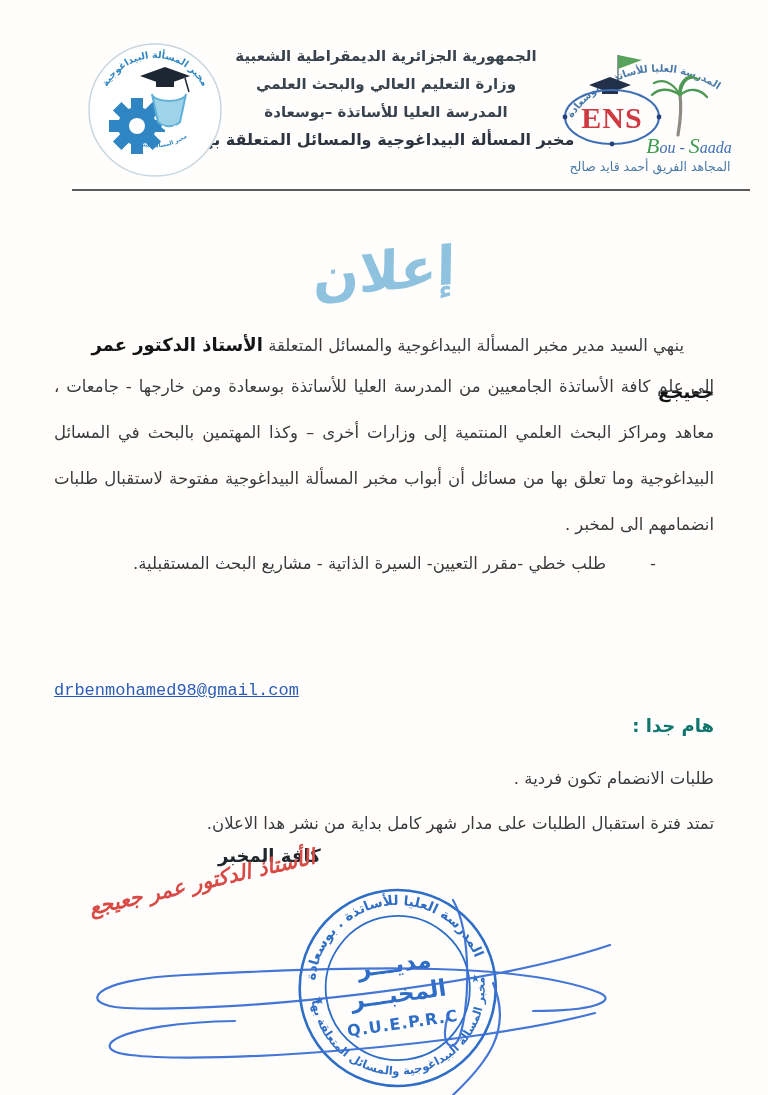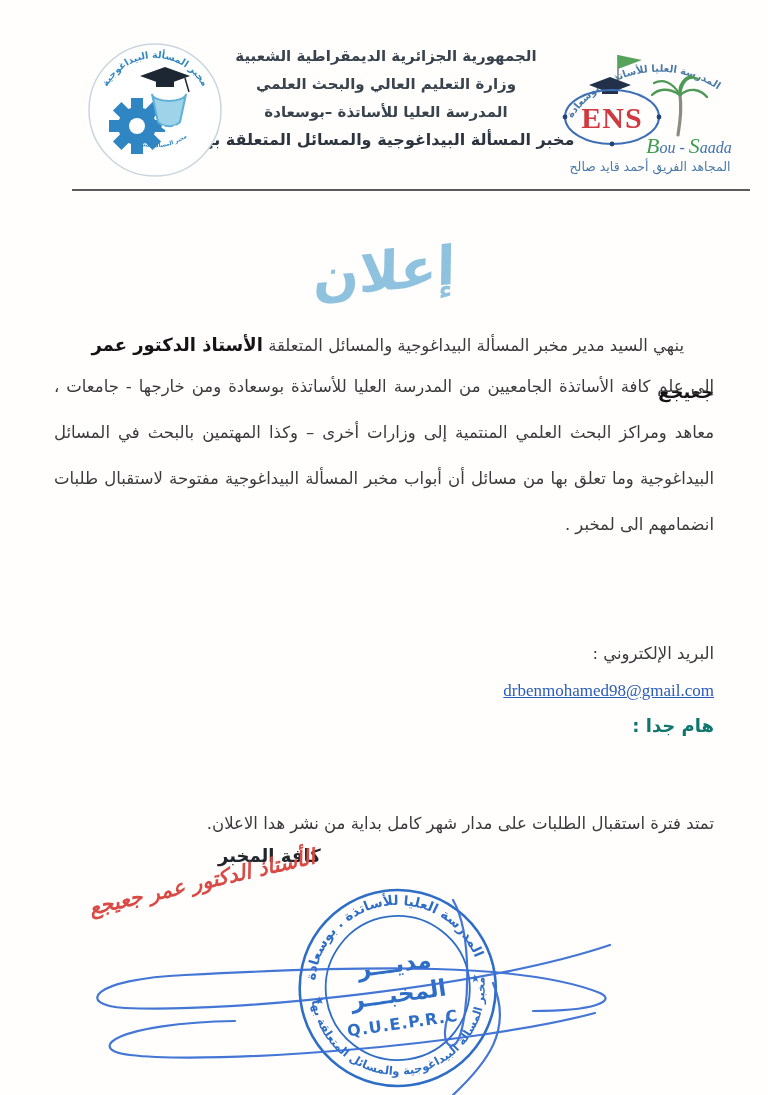--- a/index.html
+++ b/index.html
@@ -42,22 +42,22 @@
          font-size:16.5px;line-height:46px;color:var(--ink);}
   #intro{top:322px;text-indent:30px;}
   #intro .b{font-weight:800;font-size:18px;color:#141414;}
   #para{top:364px;text-align:justify;text-align-last:right;}
   #file-heading{top:496px;font-weight:800;color:#161616;}
   #file-item{top:541px;}
   #file-item .dash{margin-left:44px;padding-right:58px;}
   #note{top:586px;}
   #note .b{font-weight:800;color:#161616;}
   #note2{top:631px;}
-  #email-row{top:668px;text-align:right;direction:ltr;
-    font-family:Liberation Serif, serif;}
+  #email-row{top:668px;text-align:left;direction:ltr;
+    font-family:Liberation Mono, monospace;}
   #email-row a{color:var(--link-blue);text-decoration:underline;font-size:17px;}
   #important-heading{top:703px;font-weight:800;font-size:18px;color:#0f766e;}
   #important-1{top:756px;}
   #important-2{top:801px;}
   #sig-title{position:absolute;left:218px;top:845px;direction:rtl;
     font-size:18px;font-weight:800;color:#20262c;}
   
   #red-signature{
     position:absolute;left:92px;top:896px;direction:rtl;
     color:var(--sig-red);font-size:21px;font-style:italic;font-weight:600;
@@ -162,29 +162,30 @@
 
   <div id="title-wrap">
     <span class="t">إعلان</span>
   </div>
 
   <div id="intro" class="bline"><span>ينهي السيد مدير مخبر المسألة البيداغوجية والمسائل المتعلقة </span><span class="b">الأستاذ الدكتور عمر جعيجع</span></div>
 
   <div id="para" class="bline">إلى علم كافة الأساتذة الجامعيين من المدرسة العليا للأساتذة بوسعادة  ومن خارجها - جامعات ، معاهد ومراكز البحث العلمي المنتمية  إلى وزارات أخرى – وكذا المهتمين بالبحث  في المسائل البيداغوجية وما تعلق بها من مسائل  أن أبواب مخبر المسألة البيداغوجية مفتوحة لاستقبال طلبات انضمامهم الى لمخبر .</div>
 
 
-
-
-  <div id="note2" class="bline">البريد الإلكتروني :</div>
+  <div id="file-item" class="bline"><span class="dash">-</span><span>طلب خطي -مقرر التعيين- السيرة الذاتية - مشاريع البحث المستقبلية.</span></div>
+
+
 
   <div id="email-row" class="bline">
     <a href="#">drbenmohamed98@gmail.com</a>
   </div>
 
   <div id="important-heading" class="bline">هام جدا :</div>
+  <div id="important-1" class="bline">طلبات الانضمام تكون فردية .</div>
   <div id="important-2" class="bline">تمتد فترة استقبال الطلبات  على مدار شهر كامل بداية من نشر هدا الاعلان.</div>
 
   <div id="sig-title">كافة المخبر</div>
 
   <div id="stamp">
     <svg width="212" height="212" viewBox="0 0 212 212">
       <defs>
         <path id="stArcT" d="M 23,106 A 83,83 0 0 1 189,106" fill="none"></path>
         <path id="stArcB" d="M 19,106 A 87,87 0 0 0 193,106" fill="none"></path>
       </defs>

